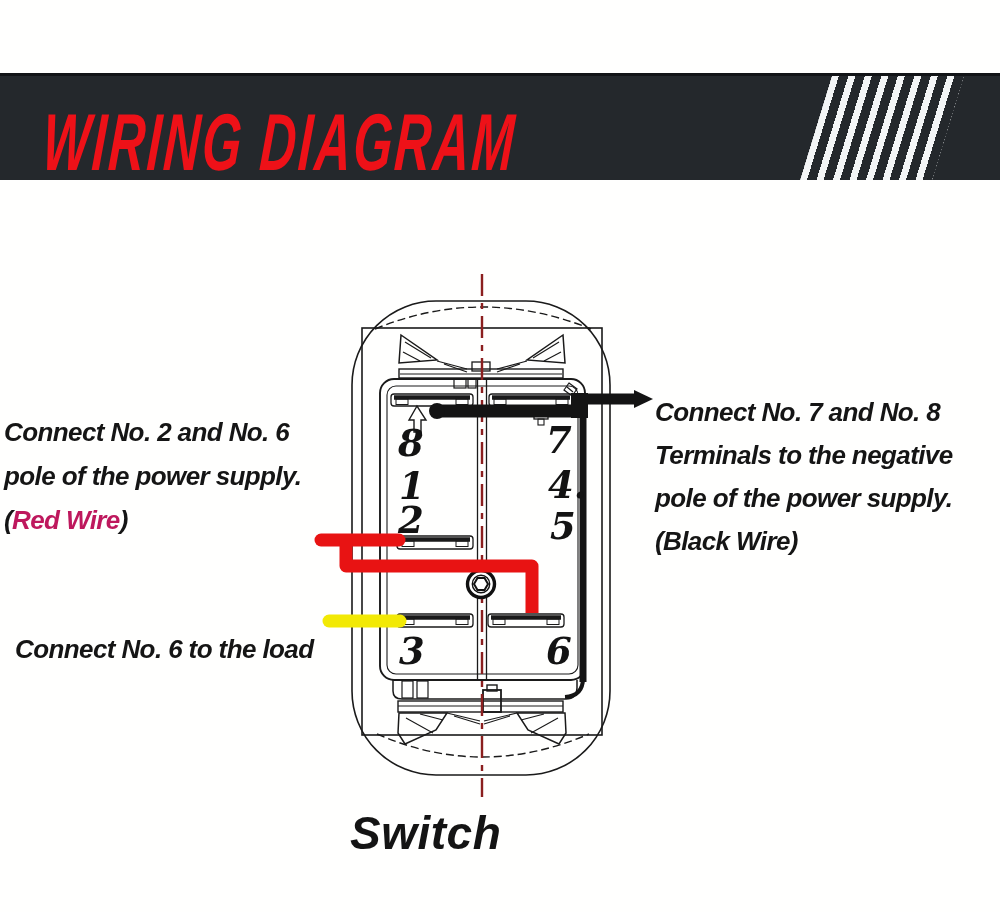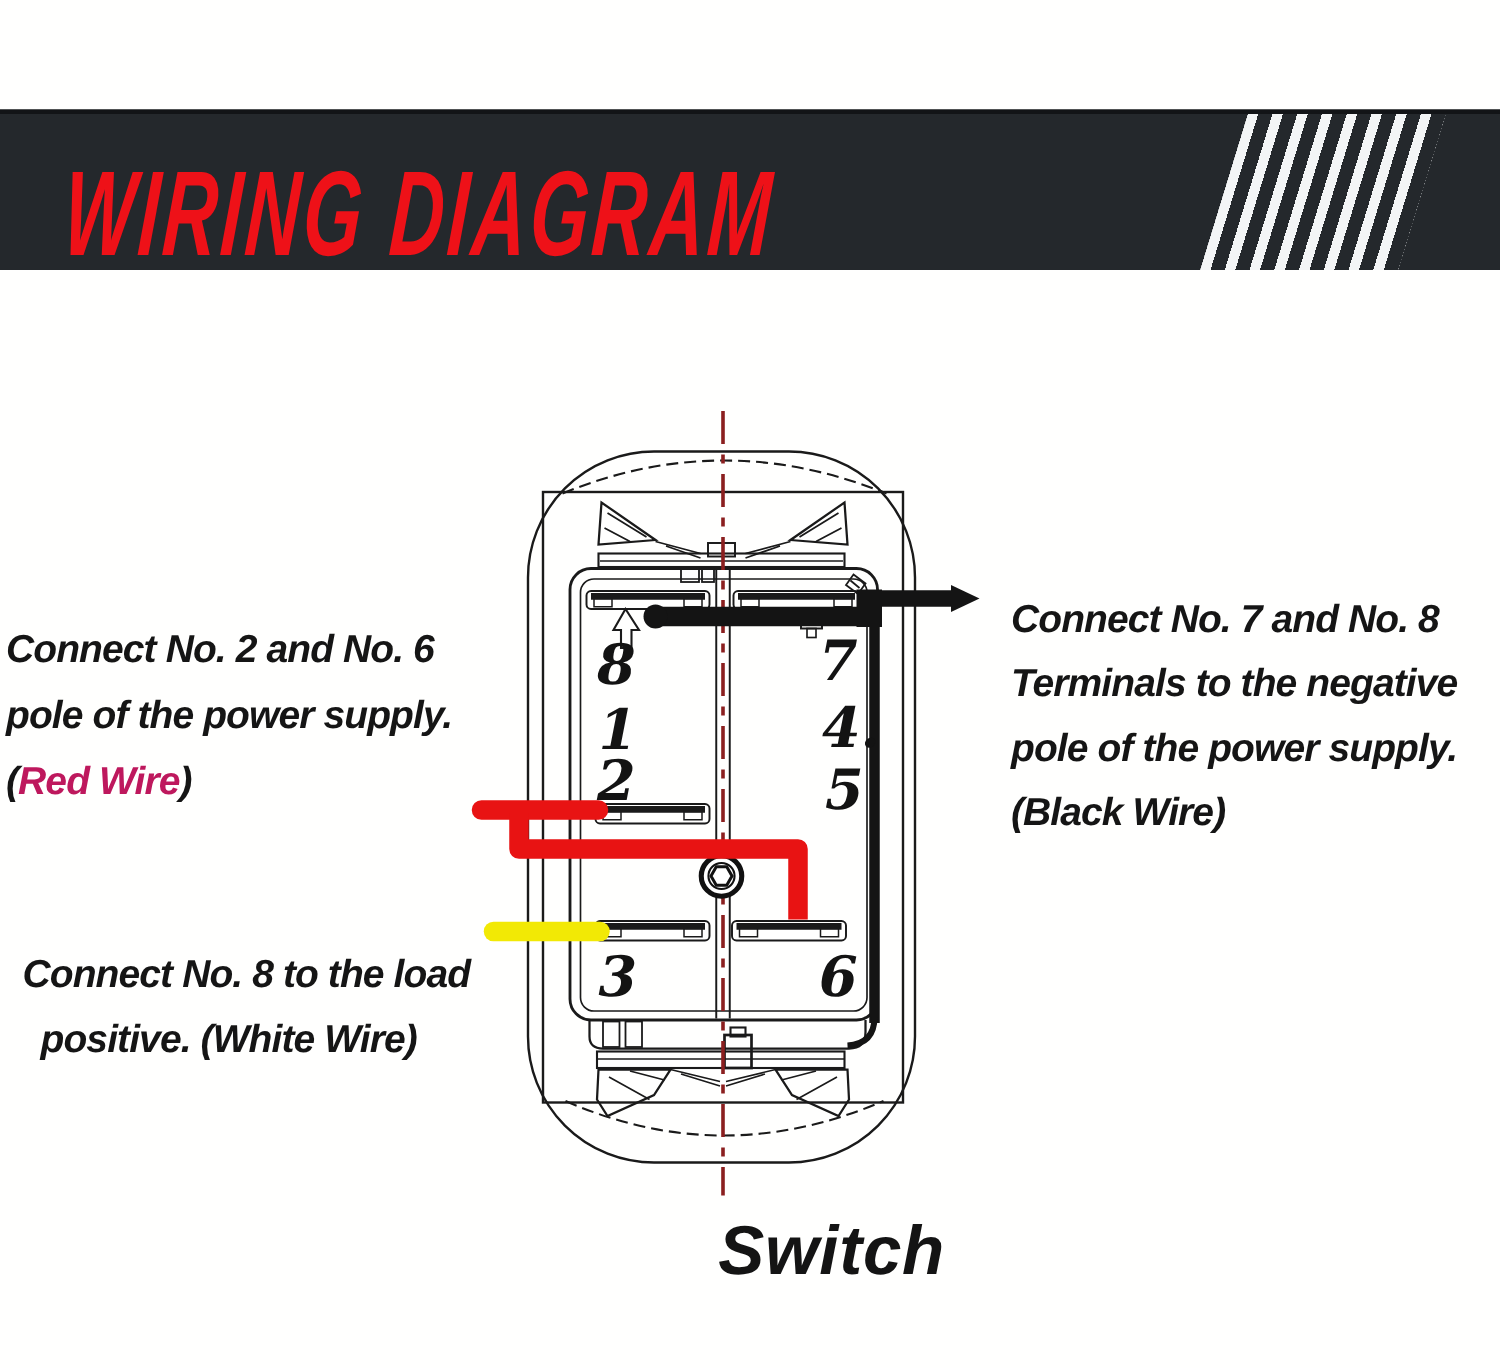--- a/index.html
+++ b/index.html
@@ -23,25 +23,25 @@
     transform:skewX(-17deg);transform-origin:0 100%;
     background:repeating-linear-gradient(90deg,#f3f5f6 0 7px,rgba(0,0,0,0) 7px 16.5px);
   }
   
   .note{
     position:absolute;color:#151515;font-weight:bold;font-style:italic;
     font-size:26px;line-height:44px;letter-spacing:-0.6px;white-space:nowrap;
   }
   .note-left-top{left:4px;top:410px;}
   .note-left-bottom{left:15px;top:628px;line-height:43px;}
-  .note-right{left:674px;top:391px;line-height:43px;}
+  .note-right{left:655px;top:391px;line-height:43px;}
   .red-wire-word{color:#be185d;}
   .indent{padding-left:12px;}
   .switch-caption{
-    position:absolute;left:350px;top:806px;width:280px;text-align:right;
+    position:absolute;left:350px;top:806px;width:280px;text-align:left;
     font-size:46px;font-weight:bold;font-style:italic;color:#141414;
     letter-spacing:0.5px;
   }
   svg{position:absolute;left:0;top:0;}
   .ln{stroke:#1a1a1a;fill:none;}
 </style>
 </head>
 <body>
 
 <div class="page">
@@ -176,22 +176,21 @@
     </g>
   </svg>
 
   <div class="note note-left-top">
     <div>Connect No. 2 and No. 6</div>
     <div>pole of the power supply.</div>
     <div><span>(</span><span class="red-wire-word">Red Wire</span><span>)</span></div>
   </div>
 
   <div class="note note-left-bottom">
-    <div>Connect No. 8 to the load</div>
-    <div class="indent">positive. (White Wire)</div>
+    <div>Connect No. 6 to the load</div>
   </div>
 
   <div class="note note-right">
     <div>Connect No. 7 and No. 8</div>
     <div>Terminals to the negative</div>
     <div>pole of the power supply.</div>
     <div>(Black Wire)</div>
   </div>
 
   <div class="switch-caption">Switch</div>

